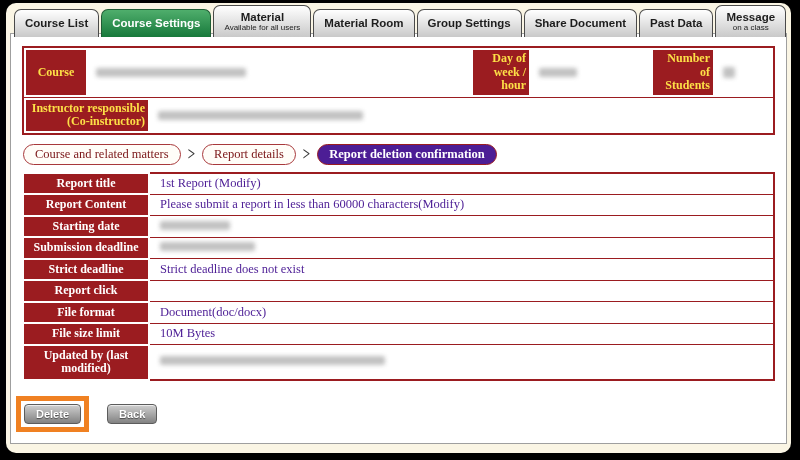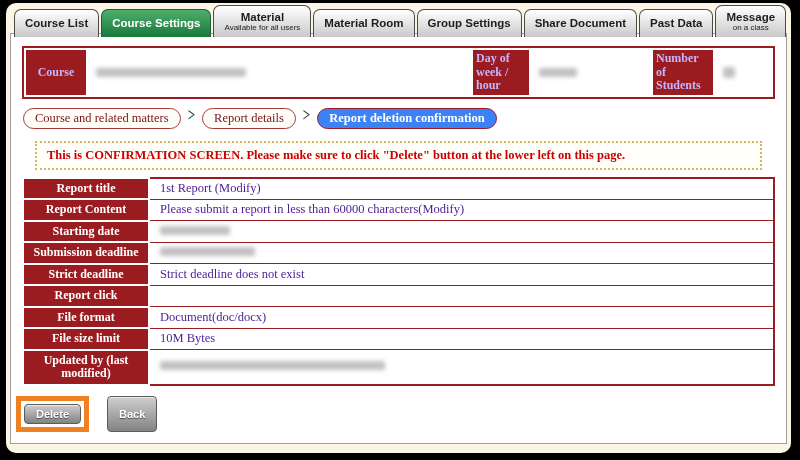--- a/index.html
+++ b/index.html
@@ -35,22 +35,22 @@
     position:absolute;left:4px;right:4px;top:30px;bottom:9px;
     background:#fff;border:1px solid #9f9f9f;z-index:2;
   }
   
   .cinfo{
     margin:12px 11px 0;border:2px solid #9b1c20;background:#fff;
   }
   .cinfo-row{display:flex;align-items:stretch;}
   .cinfo-row + .cinfo-row{border-top:1px solid #9b1c20;}
   .cinfo-label{
-    background:#9b1c20;color:#c4b5fd;font-weight:bold;font-size:12px;line-height:13.5px;
-    display:flex;align-items:center;justify-content:center;text-align:left;
+    background:#9b1c20;color:#fde047;font-weight:bold;font-size:12px;line-height:13.5px;
+    display:flex;align-items:center;justify-content:center;text-align:right;
     border:2px solid #fff;padding:2px 3px;box-sizing:border-box;flex:0 0 auto;
   }
   .cinfo-val{display:flex;align-items:center;padding:2px 8px;box-sizing:border-box;flex:0 0 auto;}
   .row-course{min-height:38px;}
   .row-instr{min-height:32px;}
   .w-course-lbl{width:64px;}
   .w-course-val{flex:1 1 auto;}
   .w-day-lbl{width:60px;}
   .w-day-val{width:120px;}
   .w-stu-lbl{width:64px;}
@@ -59,28 +59,28 @@
   .w-instr-val{flex:1 1 auto;}
   
   .redact{
     display:inline-block;height:9px;background:#8f8f8f;border-radius:2px;
     filter:blur(2px);opacity:.55;
   }
   .rw-150{width:150px}.rw-38{width:38px}.rw-12{width:12px;height:11px}
   .rw-205{width:205px}.rw-70{width:70px}.rw-95{width:95px}.rw-225{width:225px}
   
   .crumbs{
-    margin:9px 0 0 12px;display:flex;gap:7px;font-size:12.5px;
+    margin:9px 0 0 12px;display:flex;align-items:center;gap:7px;font-size:12.5px;
   }
   .crumb{
     border:1px solid #a8383b;border-radius:11px;background:#fffdf8;color:#7a1517;
     padding:2px 11px;cursor:pointer;white-space:nowrap;
   }
   .crumb.active{
-    background:#3b82f6;color:#fff;font-weight:bold;border-color:#9b1c20;cursor:default;
+    background:#4c1d95;color:#fff;font-weight:bold;border-color:#9b1c20;cursor:default;
   }
   .crumb-sep{color:#3a3a3a;font-size:13px;font-weight:bold;transform:scaleY(1.4);}
   
   .warning{
     margin:12px 24px 0;border:2px dotted #d5b75c;background:#fffef9;
     padding:5px 10px;color:#cc0000;font-weight:bold;font-size:12.5px;
   }
   
   .rtable{
     margin:7px 11px 0;width:calc(100% - 22px);
@@ -89,21 +89,21 @@
   .rtable tr{border-top:1px solid #9b1c20;}
   .rtable th{
     width:114px;background:#9b1c20;color:#fff;font-weight:bold;font-size:12px;
     line-height:13.5px;text-align:center;border:2px solid #fff;padding:3px 5px;
   }
   .rtable td{
     background:#fff;color:#4c1d95;padding:2px 10px;line-height:15px;height:16px;
   }
   
   .actions{
-    position:absolute;left:5px;bottom:11px;display:flex;
+    position:absolute;left:5px;bottom:11px;display:flex;align-items:center;
     font-family:"Liberation Sans",sans-serif;
   }
   .hl-orange{border:5px solid #f08122;background:#fff;padding:3px;}
   .btn{
     background:linear-gradient(#cfcfcf,#828282);
     border:1px solid #5c5c5c;border-radius:4px;
     color:#fff;font-weight:bold;font-size:11px;padding:3px 11px;cursor:pointer;
     text-shadow:0 1px 1px #4a4a4a;box-shadow:inset 0 1px 0 #ececec;
     font-family:"Liberation Sans",sans-serif;
   }
@@ -153,33 +153,36 @@
         </div>
         <div class="cinfo-label w-day-lbl">Day of week / hour</div>
         <div class="cinfo-val w-day-val">
           <span class="redact rw-38"></span>
         </div>
         <div class="cinfo-label w-stu-lbl">Number of Students</div>
         <div class="cinfo-val w-stu-val">
           <span class="redact rw-12"></span>
         </div>
       </div>
+      <div class="cinfo-row row-instr">
+        <div class="cinfo-label w-instr-lbl">Instructor responsible (Co-instructor)</div>
+        <div class="cinfo-val w-instr-val">
+          <span class="redact rw-205"></span>
+        </div>
+      </div>
     </div>
 
     <div class="crumbs">
       <span class="crumb">Course and related matters</span>
       <span class="crumb-sep">&gt;</span>
       <span class="crumb">Report details</span>
       <span class="crumb-sep">&gt;</span>
       <span class="crumb active">Report deletion confirmation</span>
     </div>
 
-    <div class="warning">
-      <span>This is CONFIRMATION SCREEN. Please make sure to click "Delete" button at the lower left on this page.</span>
-    </div>
 
     <table class="rtable">
       <tbody>
           <tr>
         <th>Report title</th>
         <td>1st Report (Modify)</td>
       </tr>
       <tr>
         <th>Report Content</th>
         <td>Please submit a report in less than 60000 characters(Modify)</td>

